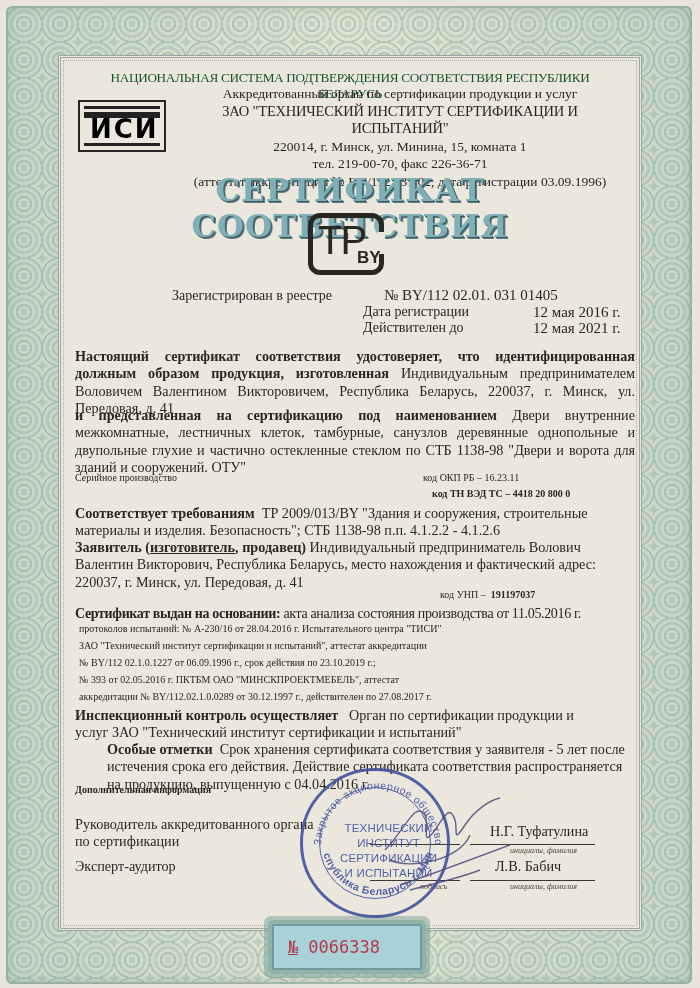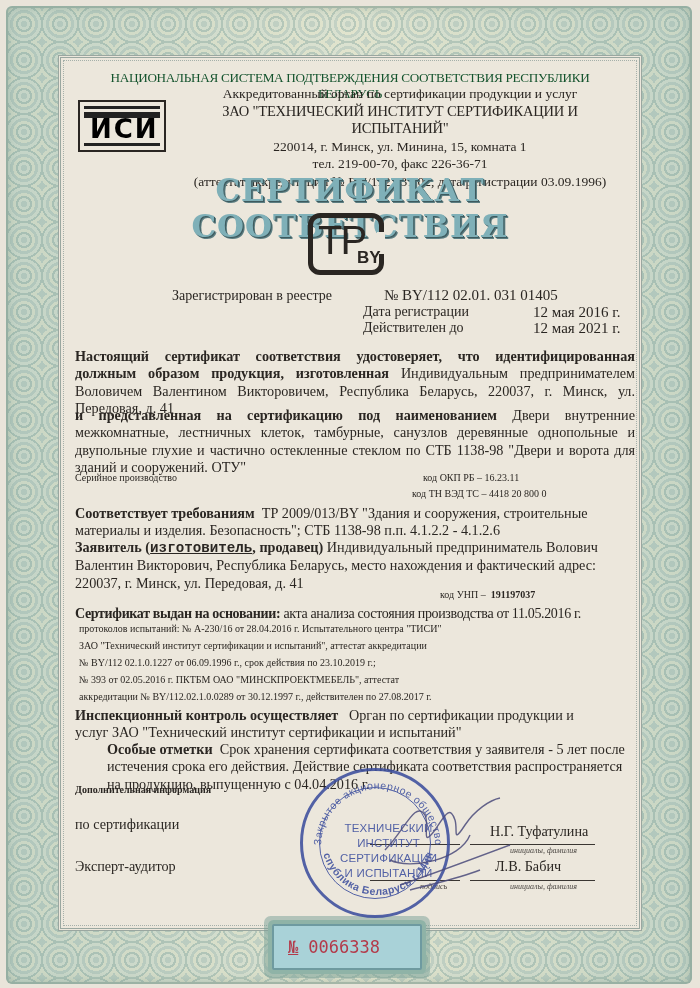--- a/index.html
+++ b/index.html
@@ -76,21 +76,21 @@
 
   .reg { position:absolute; z-index:3; font-size:14px; }
   .reg b { font-weight:normal; font-size:15px;margin-left:45px; }
 
   .body-text {
     position:absolute; left:75px; width:560px; z-index:3;
     font-size:14.2px; line-height:17.3px; text-align:justify;
   }
   .body-text b { font-weight:bold; }
   .row { position:absolute; z-index:3; font-size:10px; }
-  .u { text-decoration:underline;font-family:Liberation Mono, monospace; }
+  .u { text-decoration:underline; }
 
   .sig-label { position:absolute; z-index:3; font-size:14.2px; }
   .sig-line { position:absolute; z-index:3; border-top:1px solid #3a3632; }
   .sig-caption { position:absolute; z-index:3; font-size:8px; font-style:italic; color:#4a4642; }
 
   .stamp {
     position:absolute; left:300px; top:768px; width:150px; height:150px; z-index:5;
     border:3px solid #3d4f9e; border-radius:50%; color:#3d4f9e;
     opacity:.88;
   }
@@ -166,21 +166,21 @@
   <span>Индивидуальным предпринимателем Воловичем Валентином Викторовичем, Республика Беларусь, 220037, г. Минск, ул. Передовая, д. 41</span>
 </div>
 
 <div class="body-text" style="top:407px;">
   <b>и представленная на сертификацию под наименованием</b>
   <span>Двери внутренние межкомнатные, лестничных клеток, тамбурные, санузлов деревянные однопольные и двупольные глухие и частично остекленные стеклом  по СТБ 1138-98 "Двери и ворота для зданий и сооружений. ОТУ"</span>
 </div>
 
 <div class="row" style="left:75px; top:472px;">Серийное производство</div>
 <div class="row" style="left:423px; top:472px;">код ОКП РБ – 16.23.11</div>
-<div class="row" style="left:412px; top:488px;">код ТН ВЭД ТС – 4418 20 800 0</div>
+<div class="row" style="left:432px; top:488px;font-weight:bold;">код ТН ВЭД ТС – 4418 20 800 0</div>
 
 <div class="body-text" style="top:505px; width:520px; text-align:left;">
   <b>Соответствует требованиям</b>&nbsp;
   <span>ТР 2009/013/BY "Здания и сооружения, строительные материалы и изделия. Безопасность"; СТБ 1138-98 п.п. 4.1.2.2 - 4.1.2.6</span>
 </div>
 
 <div class="body-text" style="top:539px; width:525px; text-align:left;">
   <b>Заявитель (</b><b class="u">изготовитель</b><b>, продавец)</b>
   <span>Индивидуальный предприниматель Волович Валентин Викторович, Республика Беларусь, место нахождения и фактический адрес: 220037, г. Минск, ул. Передовая, д. 41</span>
 </div>
@@ -207,20 +207,21 @@
 <div class="body-text" style="top:741px; width:530px; text-align:left;margin-left:32px;">
   <b>Особые отметки</b>&nbsp;
   <span>Срок хранения сертификата соответствия у заявителя - 5 лет после истечения срока его действия. Действие сертификата соответствия распространяется на продукцию, выпущенную с 04.04.2016 г.</span>
 </div>
 
 <div class="row" style="left:75px; top:784px;">
   <b>Дополнительная информация</b>
 </div>
 
 <div class="sig-label" style="left:75px; top:816px;">
+  <div>Руководитель аккредитованного органа</div>
   <div>по сертификации</div>
 </div>
 <div class="sig-label" style="left:490px; top:823px;">Н.Г. Туфатулина</div>
 <div class="sig-line" style="left:370px; top:844px; width:90px;"></div>
 <div class="sig-line" style="left:470px; top:844px; width:125px;"></div>
 <div class="sig-caption" style="left:510px; top:846px;">инициалы, фамилия</div>
 
 <div class="sig-label" style="left:75px; top:858px;">Эксперт-аудитор</div>
 <div class="sig-label" style="left:495px; top:858px;">Л.В. Бабич</div>
 <div class="sig-line" style="left:370px; top:880px; width:90px;"></div>

